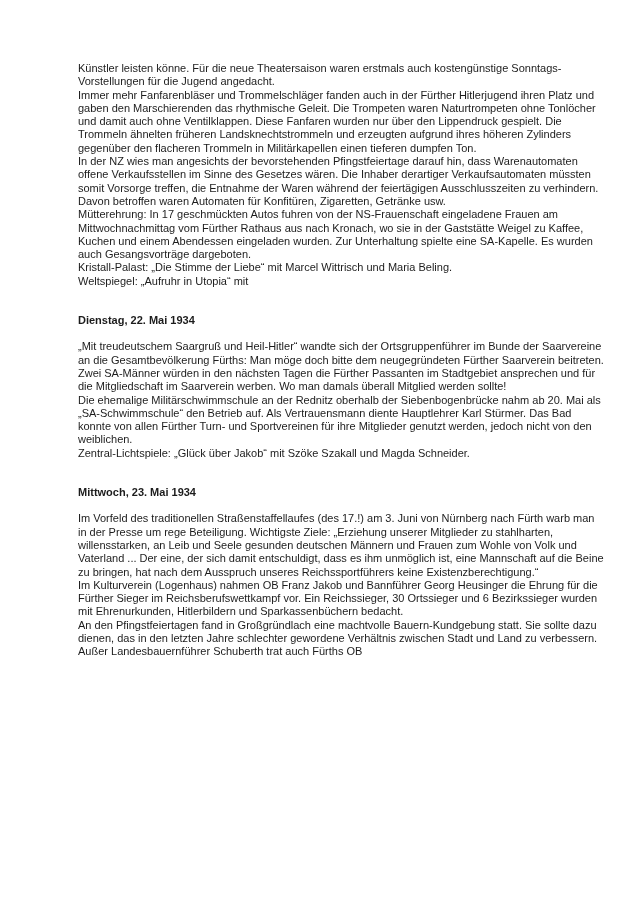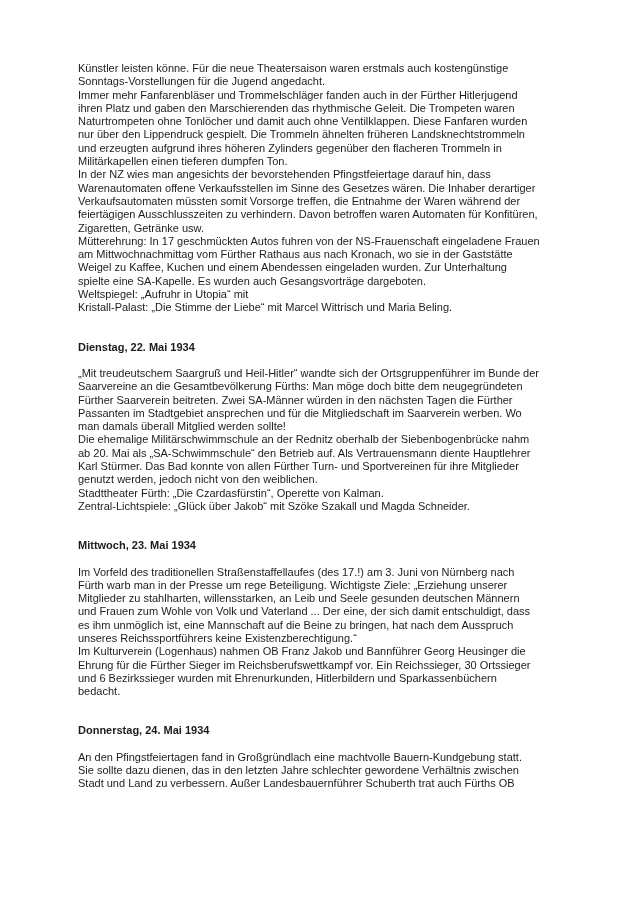--- a/index.html
+++ b/index.html
@@ -6,21 +6,21 @@
     margin: 0;
     padding: 0;
     background: #ffffff;
   }
   .page {
     position: relative;
     width: 636px;
     height: 900px;
     box-sizing: border-box;
     background: #ffffff;
-    padding: 62px 96px 0 78px;
+    padding: 62px 30px 0 78px;
     overflow: hidden;
     font-family: "Liberation Sans", "DejaVu Sans", sans-serif;
     font-size: 11px;
     line-height: 13.3px;
     color: #1c1c1c;
     text-align: left;
   }
   .doc-section {
     margin: 0;
     padding: 0;
@@ -42,36 +42,34 @@
 <div class="page">
 
   <section class="doc-section">
     <p class="para">Künstler leisten könne. Für die neue Theatersaison waren erstmals auch kostengünstige Sonntags-Vorstellungen für die Jugend angedacht.</p>
     <p class="para">Immer mehr Fanfarenbläser und Trommelschläger fanden auch in der Fürther Hitlerjugend ihren Platz und gaben den Marschierenden das rhythmische Geleit. Die Trompeten waren Naturtrompeten ohne Tonlöcher und damit auch ohne Ventilklappen. Diese Fanfaren wurden nur über den Lippendruck gespielt. Die Trommeln ähnelten früheren Landsknechtstrommeln und erzeugten aufgrund ihres höheren Zylinders gegenüber den flacheren Trommeln in Militärkapellen einen tieferen dumpfen Ton.</p>
   </section>
 
   <section class="doc-section">
     <p class="para">In der NZ wies man angesichts der bevorstehenden Pfingstfeiertage darauf hin, dass Warenautomaten offene Verkaufsstellen im Sinne des Gesetzes wären. Die Inhaber derartiger Verkaufsautomaten müssten somit Vorsorge treffen, die Entnahme der Waren während der feiertägigen Ausschlusszeiten zu verhindern. Davon betroffen waren Automaten für Konfitüren, Zigaretten, Getränke usw.</p>
     <p class="para">Mütterehrung: In 17 geschmückten Autos fuhren von der NS-Frauenschaft eingeladene Frauen am Mittwochnachmittag vom Fürther Rathaus aus nach Kronach, wo sie in der Gaststätte Weigel zu Kaffee, Kuchen und einem Abendessen eingeladen wurden. Zur Unterhaltung spielte eine SA-Kapelle. Es wurden auch Gesangsvorträge dargeboten.</p>
+    <p class="para">Kristall-Palast: „Die Stimme der Liebe“ mit Marcel Wittrisch und Maria Beling.</p>
     <p class="para">Weltspiegel: „Aufruhr in Utopia“ mit</p>
-    <p class="para">Kristall-Palast: „Die Stimme der Liebe“ mit Marcel Wittrisch und Maria Beling.</p>
   </section>
 
   <section class="doc-section">
     <h2 class="heading">Dienstag, 22. Mai 1934</h2>
     <p class="para">„Mit treudeutschem Saargruß und Heil-Hitler“ wandte sich der Ortsgruppenführer im Bunde der Saarvereine an die Gesamtbevölkerung Fürths: Man möge doch bitte dem neugegründeten Fürther Saarverein beitreten. Zwei SA-Männer würden in den nächsten Tagen die Fürther Passanten im Stadtgebiet ansprechen und für die Mitgliedschaft im Saarverein werben. Wo man damals überall Mitglied werden sollte!</p>
     <p class="para">Die ehemalige Militärschwimmschule an der Rednitz oberhalb der Siebenbogenbrücke nahm ab 20. Mai als „SA-Schwimmschule“ den Betrieb auf. Als Vertrauensmann diente Hauptlehrer Karl Stürmer. Das Bad konnte von allen Fürther Turn- und Sportvereinen für ihre Mitglieder genutzt werden, jedoch nicht von den weiblichen.</p>
-    <p class="para">Stadttheater Fürth: „Die Czardasfürstin“, Operette von Kalman.</p>
     <p class="para">Zentral-Lichtspiele: „Glück über Jakob“ mit Szöke Szakall und Magda Schneider.</p>
   </section>
 
   <section class="doc-section">
     <h2 class="heading">Mittwoch, 23. Mai 1934</h2>
     <p class="para">Im Vorfeld des traditionellen Straßenstaffellaufes (des 17.!) am 3. Juni von Nürnberg nach Fürth warb man in der Presse um rege Beteiligung. Wichtigste Ziele: „Erziehung unserer Mitglieder zu stahlharten, willensstarken, an Leib und Seele gesunden deutschen Männern und Frauen zum Wohle von Volk und Vaterland ... Der eine, der sich damit entschuldigt, dass es ihm unmöglich ist, eine Mannschaft auf die Beine zu bringen, hat nach dem Ausspruch unseres Reichssportführers keine Existenzberechtigung.“</p>
     <p class="para">Im Kulturverein (Logenhaus) nahmen OB Franz Jakob und Bannführer Georg Heusinger die Ehrung für die Fürther Sieger im Reichsberufswettkampf vor. Ein Reichssieger, 30 Ortssieger und 6 Bezirkssieger wurden mit Ehrenurkunden, Hitlerbildern und Sparkassenbüchern bedacht.</p>
   </section>
 
   <section class="doc-section">
-    <h2 class="heading">Donnerstag, 24. Mai 1934</h2>
     <p class="para">An den Pfingstfeiertagen fand in Großgründlach eine machtvolle Bauern-Kundgebung statt. Sie sollte dazu dienen, das in den letzten Jahre schlechter gewordene Verhältnis zwischen Stadt und Land zu verbessern. Außer Landesbauernführer Schuberth trat auch Fürths OB</p>
   </section>
 
 </div>
 
 </body></html>

